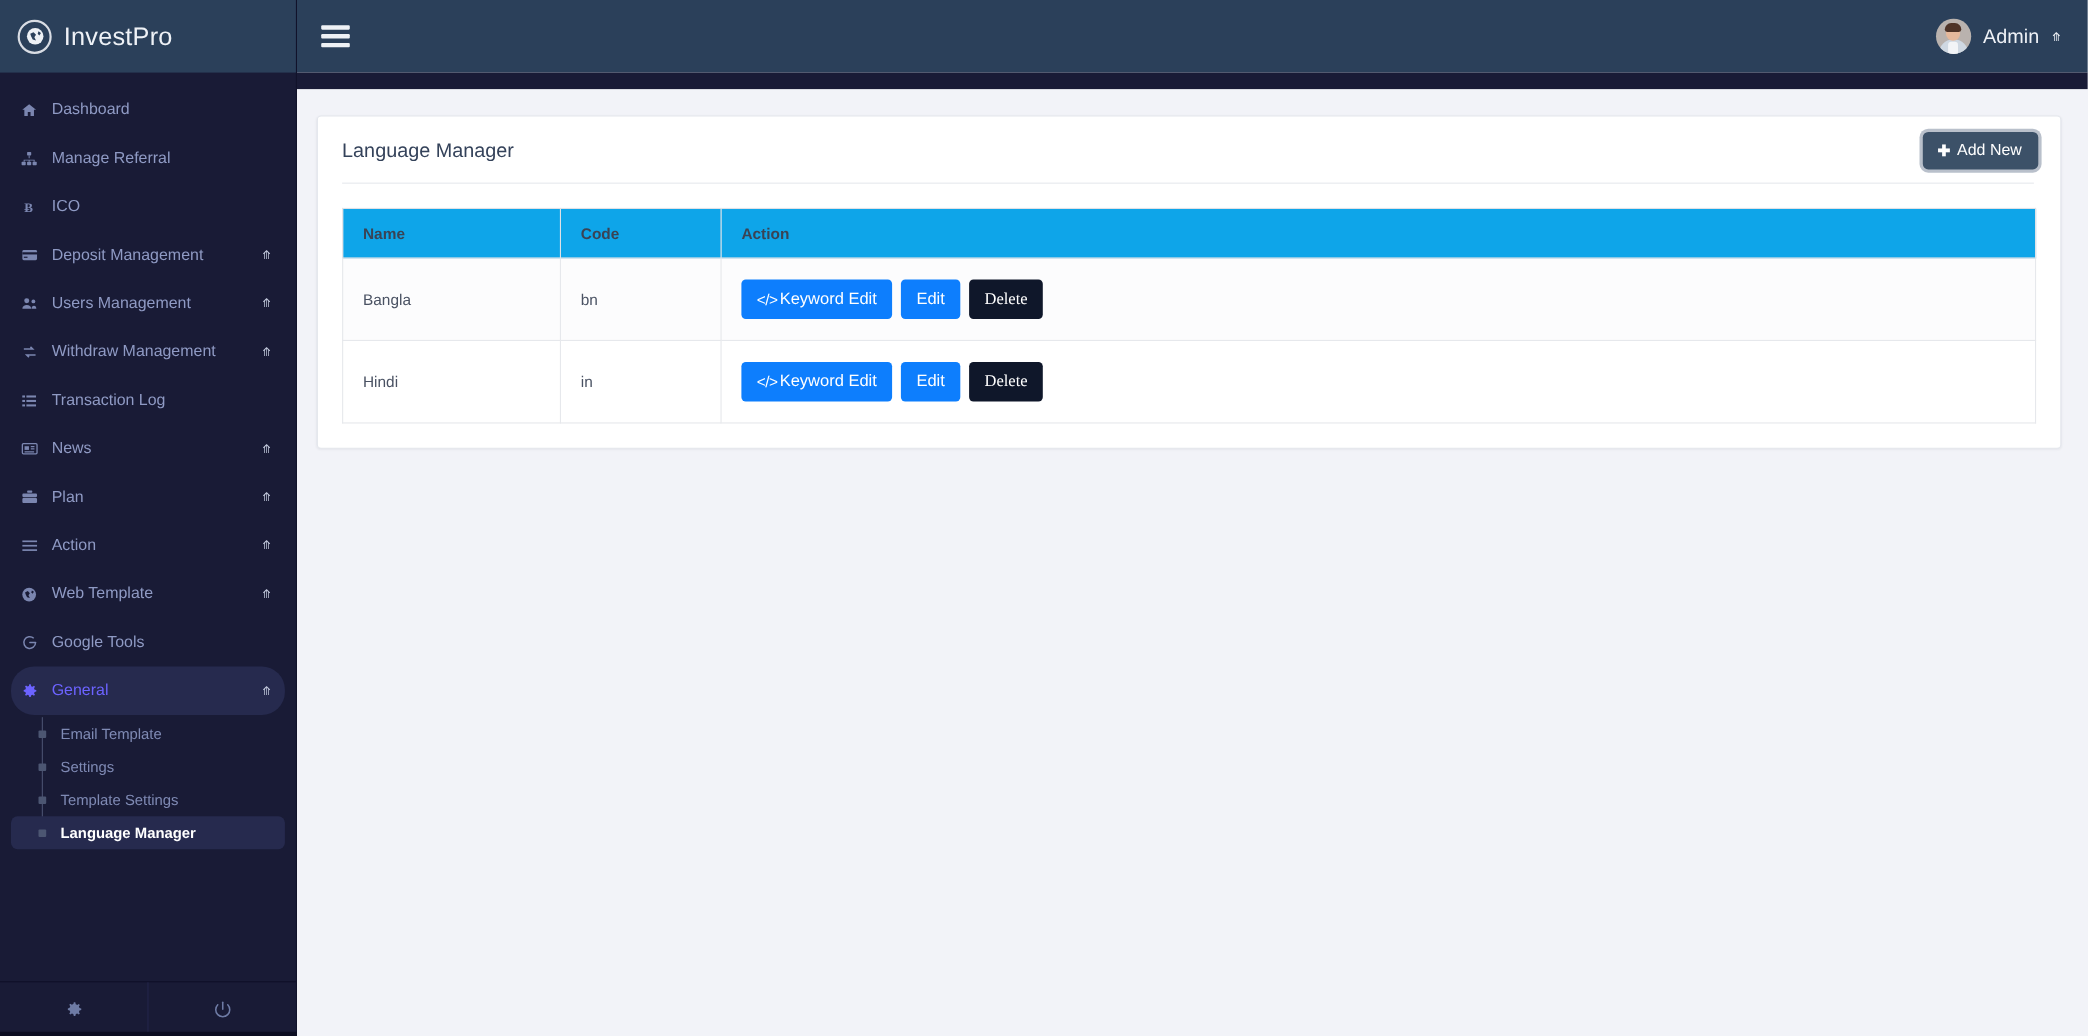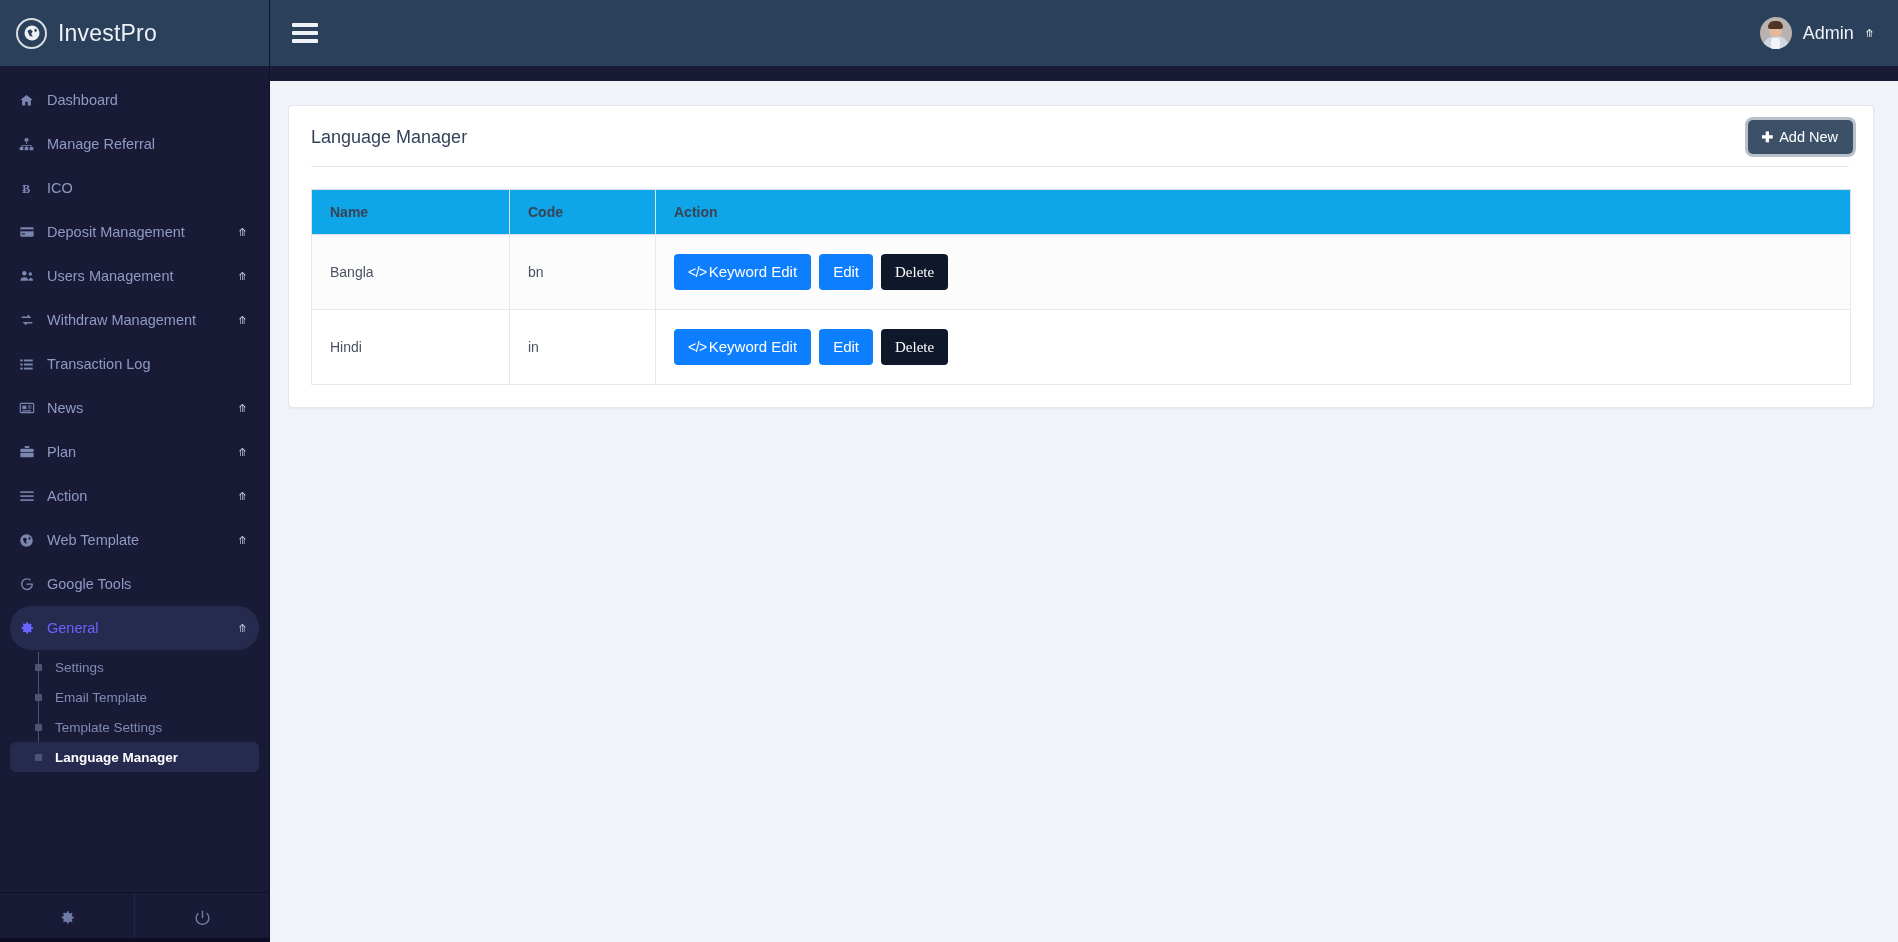--- a/index.html
+++ b/index.html
@@ -347,25 +347,25 @@
               <path d="M12 8.4a3.6 3.6 0 1 0 0 7.2 3.6 3.6 0 0 0 0-7.2zm9 4.6v-2l-2.3-.5a7 7 0 0 0-.8-1.9l1.3-2-1.4-1.4-2 1.3a7 7 0 0 0-1.9-.8L13.4 3h-2l-.5 2.3a7 7 0 0 0-1.9.8l-2-1.3L5.6 6.2l1.3 2a7 7 0 0 0-.8 1.9L3.8 11v2l2.3.5c.2.7.5 1.3.8 1.9l-1.3 2 1.4 1.4 2-1.3c.6.4 1.2.6 1.9.8l.5 2.3h2l.5-2.3c.7-.2 1.3-.4 1.9-.8l2 1.3 1.4-1.4-1.3-2c.4-.6.6-1.2.8-1.9z"></path>
             </svg>
         </span>
         <span class="lbl">General</span>
         <span class="caret">⤊</span>
       </div>
 
       <div class="submenu">
         <div class="sub-item">
           <span class="dot"></span>
-          <span>Settings</span>
+          <span>Email Template</span>
         </div>
         <div class="sub-item">
           <span class="dot"></span>
-          <span>Email Template</span>
+          <span>Settings</span>
         </div>
         <div class="sub-item">
           <span class="dot"></span>
           <span>Template Settings</span>
         </div>
         <div class="sub-item active">
           <span class="dot"></span>
           <span>Language Manager</span>
         </div>
       </div>

